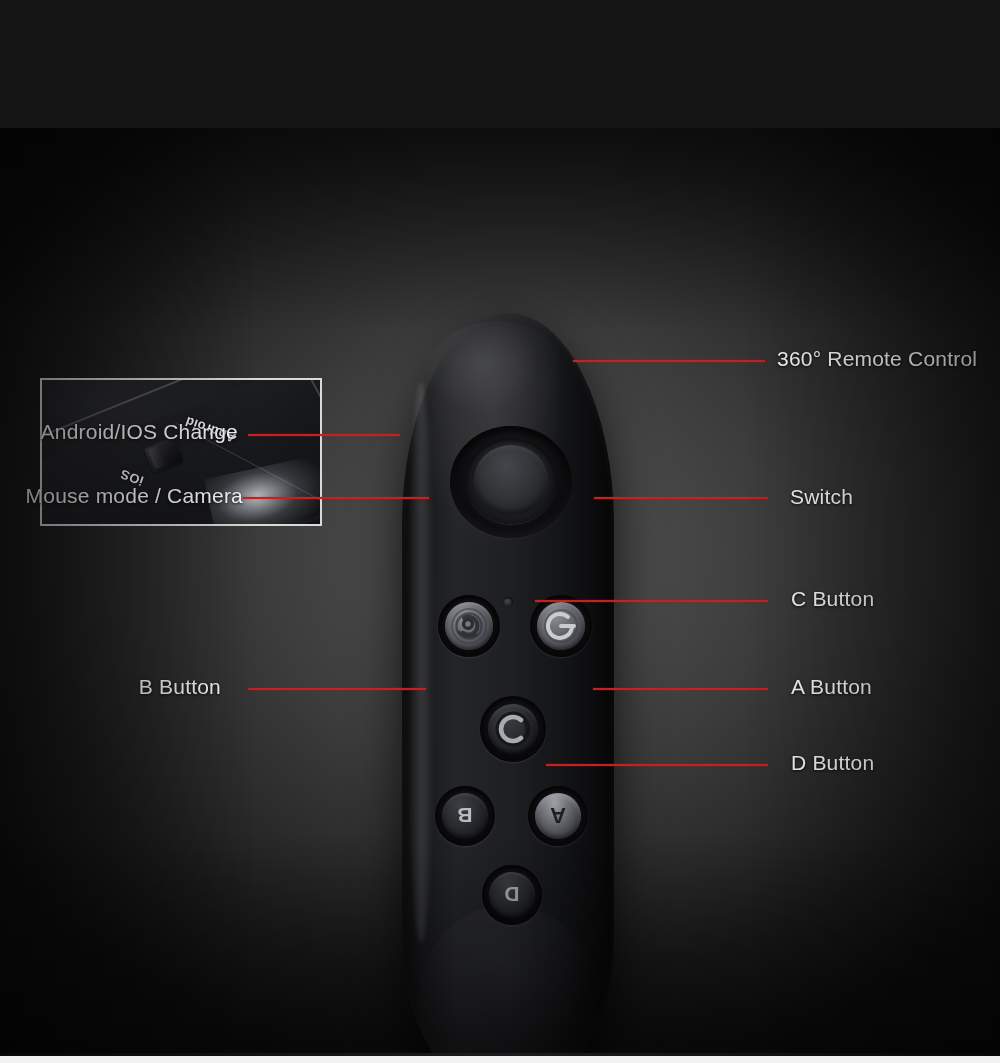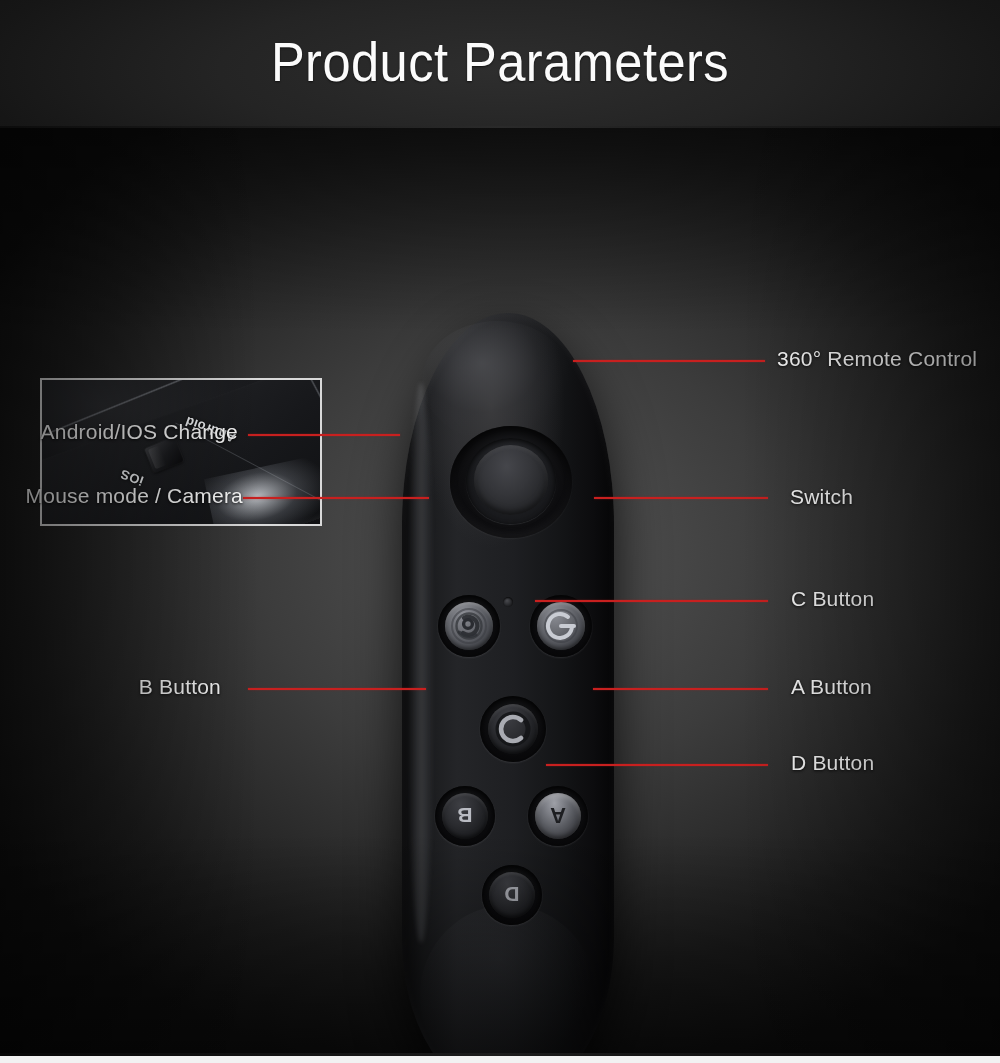--- a/index.html
+++ b/index.html
@@ -247,23 +247,20 @@
     letter-spacing:.2px;
     text-shadow:0 1px 3px rgba(0,0,0,.85);
   }
   .label.left{ text-align:right; }
 </style>
 </head>
 <body>
 
 <div id="page">
 
-  <div id="header">
-    <div id="title">Product Parameters</div>
-  </div>
 
   <div id="stage">
 
     <div id="inset">
       <div id="inset-body"></div>
       <div class="inset-sheen" id="sheen-a"></div>
       <div class="inset-sheen" id="sheen-b"></div>
       <div class="inset-sheen" id="sheen-c"></div>
       <div id="inset-glow"></div>
       <div id="inset-switch"></div>

